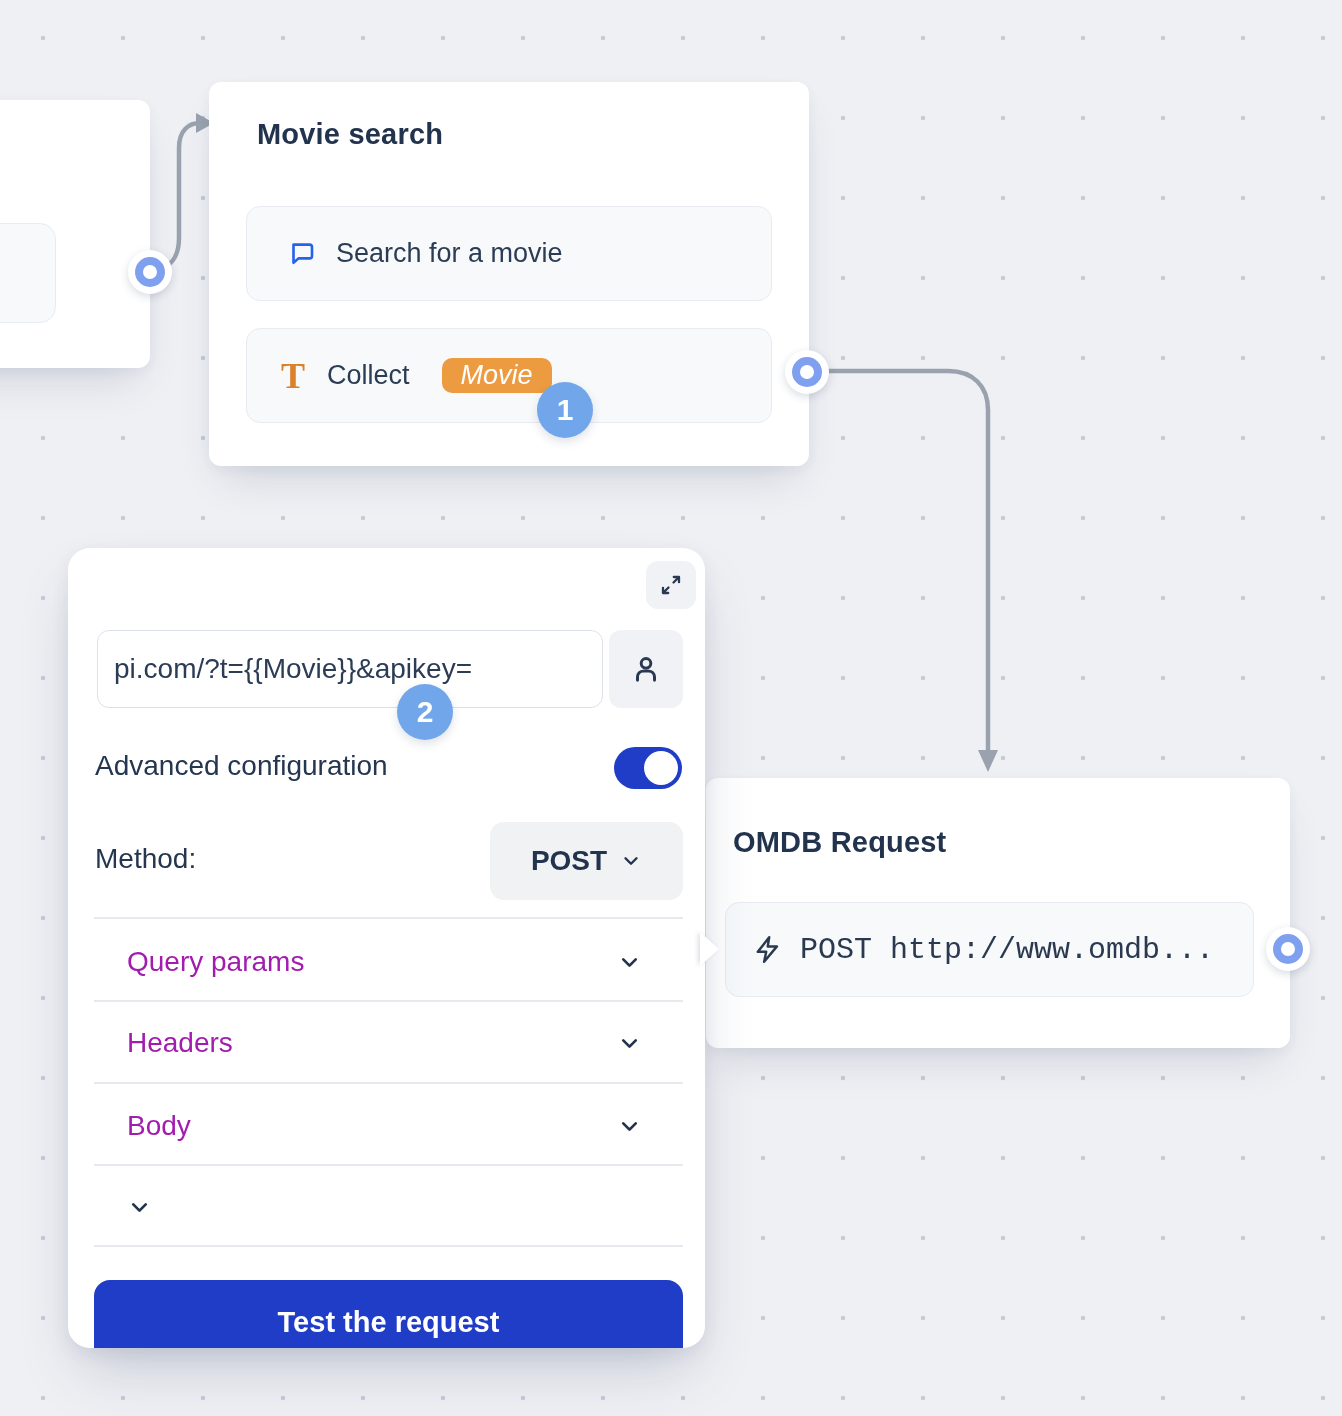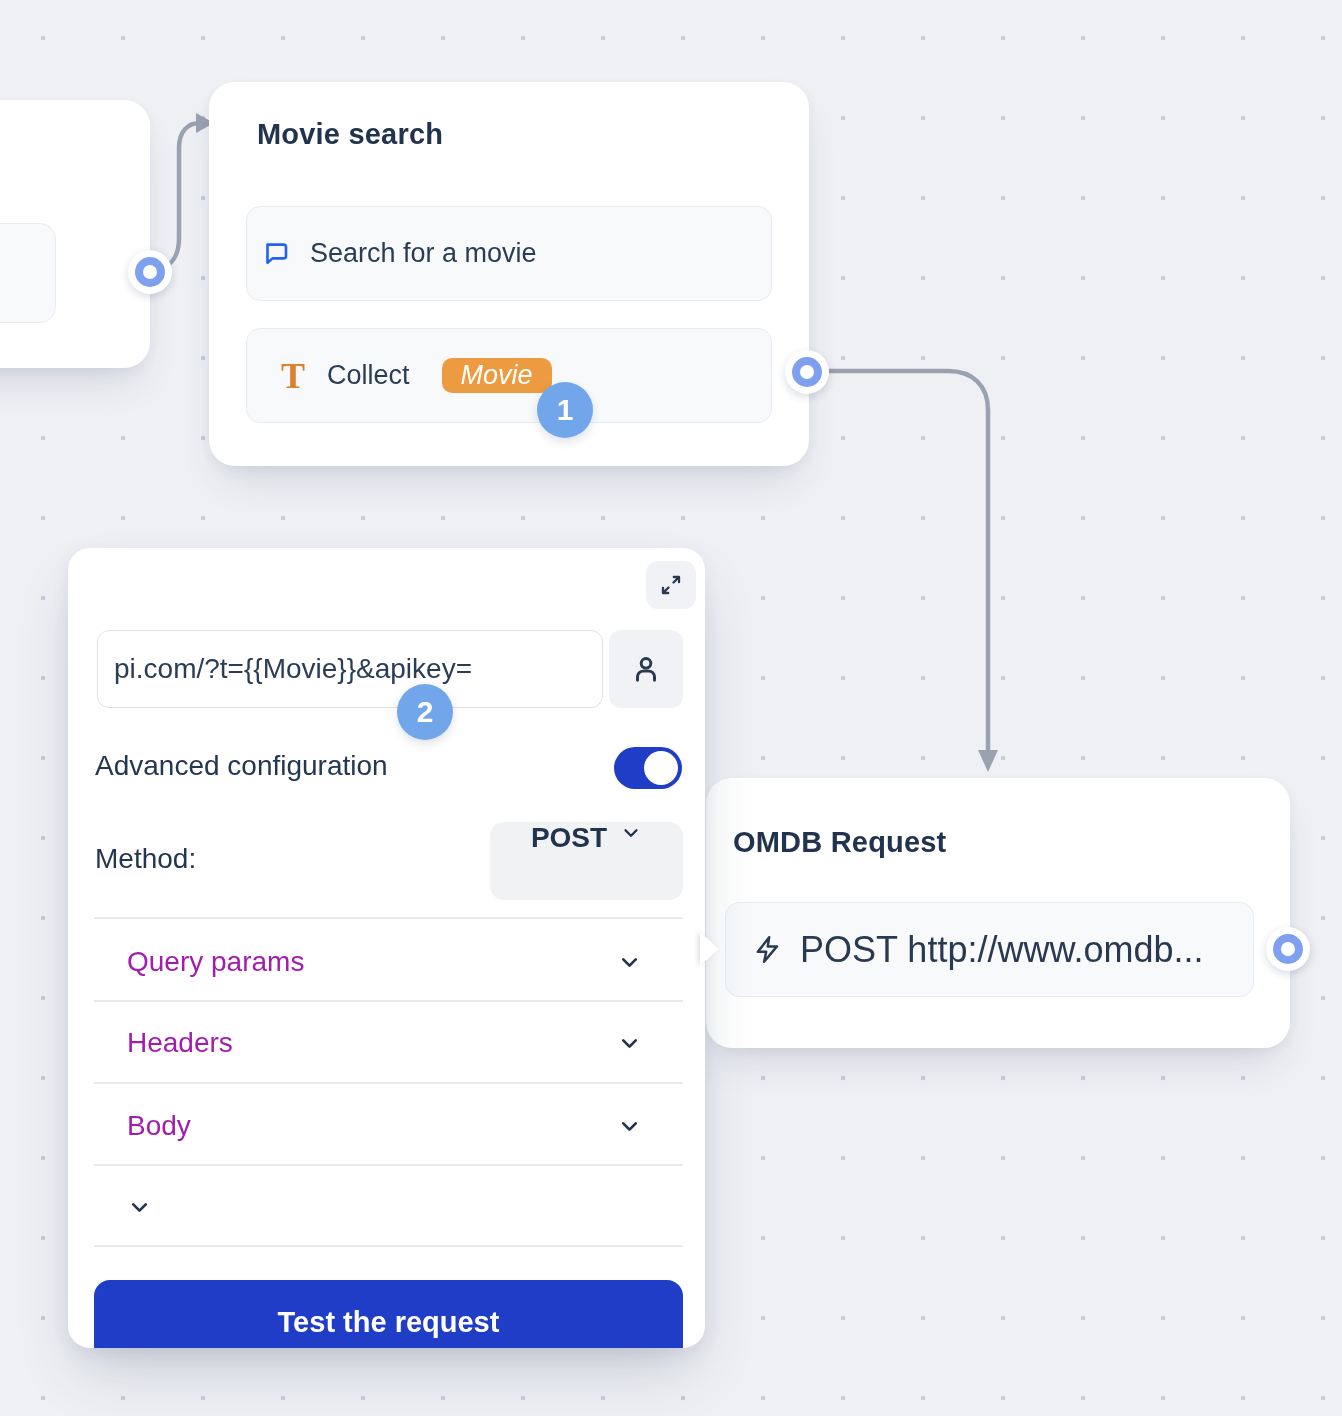--- a/index.html
+++ b/index.html
@@ -4,21 +4,21 @@
 <style>
   html,body{margin:0;padding:0;background:#eff0f4;}
   body{font-family:"Liberation Sans","DejaVu Sans",sans-serif;color:#253754;}
   .canvas{
     position:relative;width:1342px;height:1416px;overflow:hidden;
     background-color:#eff0f4;
     background-image:radial-gradient(circle,#c4cbd9 2px,rgba(196,203,217,0) 2.6px);
     background-size:80px 80px;background-position:3px -2px;
   }
   svg.connectors{position:absolute;left:0;top:0;z-index:1;}
-  .card{position:absolute;background:#fff;border-radius:26px;
+  .card{position:absolute;background:#fff;border-radius:12px;
     box-shadow:0 22px 40px -14px rgba(45,62,98,.18),0 4px 12px rgba(45,62,98,.05);}
   .node-title{position:absolute;font-size:29px;font-weight:700;color:#22334e;letter-spacing:.2px;}
   .node-item{position:absolute;display:flex;align-items:center;background:#f7f9fb;
     border:1.5px solid #e8ebf1;border-radius:14px;box-sizing:border-box;}
   .node-item .label{font-size:27px;color:#2b3c55;}
   .halo{position:absolute;width:44px;height:44px;border-radius:50%;background:#fff;
     box-shadow:0 3px 8px rgba(45,62,98,.18);z-index:6;}
   .port-ring{position:absolute;width:30px;height:30px;border-radius:50%;background:#fff;
     border:8.5px solid #7fa0ef;box-sizing:border-box;z-index:7;}
   .step-badge{position:absolute;width:56px;height:56px;border-radius:50%;background:#72a6ea;
@@ -32,21 +32,21 @@
     align-items:center;justify-content:center;cursor:pointer;}
   .url-input{position:absolute;left:29px;top:82px;width:506px;height:78px;box-sizing:border-box;
     border:1.5px solid #dce1e9;border-radius:12px;background:#fff;font-size:28px;color:#2b3c55;
     line-height:75px;padding:0 16px;white-space:nowrap;overflow:hidden;}
   .adv-label{position:absolute;left:27px;top:202px;font-size:28px;color:#243650;}
   .toggle{position:absolute;left:546px;top:199px;width:68px;height:42px;border-radius:21px;
     background:#1f3dc6;cursor:pointer;}
   .toggle .knob{position:absolute;left:30px;top:4px;width:34px;height:34px;border-radius:50%;background:#fff;}
   .method-label{position:absolute;left:27px;top:295px;font-size:28px;color:#243650;}
   .select-btn{position:absolute;left:422px;top:274px;width:193px;height:78px;background:#f0f2f4;
-    border-radius:14px;display:flex;align-items:flex-start;justify-content:center;gap:13px;cursor:pointer;}
+    border-radius:14px;display:flex;align-items:center;justify-content:center;gap:13px;cursor:pointer;}
   .select-btn .val{font-size:28px;font-weight:600;color:#22334e;}
   .divider{position:absolute;left:26px;width:589px;height:1.5px;background:#e6e9ee;}
   .section-row{position:absolute;left:59px;width:515px;height:40px;display:flex;
     align-items:center;justify-content:space-between;cursor:pointer;}
   .section-row .label{font-size:28px;color:#a21caf;}
   .test-btn{position:absolute;left:26px;top:732px;width:589px;height:84px;background:#1f3dc6;
     border:none;border-radius:16px;color:#fff;font-size:29px;font-weight:700;
     font-family:inherit;display:flex;align-items:center;justify-content:center;cursor:pointer;}
   .variable-tag{background:#ec9b40;color:#fff;font-size:27px;padding:2px 19px;border-radius:10px;margin-left:13px;font-style:italic;}
   .t-glyph{font-family:"Liberation Serif","DejaVu Serif",serif;font-size:36px;line-height:30px;
@@ -69,21 +69,21 @@
 
   <div class="card" style="left:-58px;top:100px;width:208px;height:268px;z-index:2;">
     <div class="node-item" style="left:-32px;top:123px;width:146px;height:100px;border-radius:16px;"></div>
   </div>
   <div class="halo" style="left:128px;top:250px;"></div>
   <div class="port-ring" style="left:135px;top:257px;"></div>
 
   <div class="card" style="left:209px;top:82px;width:600px;height:384px;z-index:3;">
     <div class="node-title" style="left:48px;top:36px;">Movie search</div>
 
-    <div class="node-item" style="left:37px;top:124px;width:526px;height:95px;padding-left:14px;gap:19px;">
+    <div class="node-item" style="left:37px;top:124px;width:526px;height:95px;padding-left:40px;gap:19px;">
       <svg width="30" height="30" viewBox="0 0 24 24">
         <path d="M5.2,4.5 H18 Q20,4.5 20,6.5 V13.5 Q20,15.5 18,15.5 H9.2 L5.2,19 V6.5 Q5.2,4.5 5.2,4.5 Z" fill="none" stroke="#2563eb" stroke-width="2.1" stroke-linejoin="round"></path>
       </svg>
       <span class="label">Search for a movie</span>
     </div>
 
     <div class="node-item" style="left:37px;top:246px;width:526px;height:95px;padding-left:31px;gap:19px;">
       <span class="t-glyph">T</span>
       <span class="label">Collect</span>
       <span class="variable-tag">Movie</span>
@@ -93,21 +93,21 @@
   </div>
   <div class="halo" style="left:785px;top:350px;"></div>
   <div class="port-ring" style="left:792px;top:357px;"></div>
 
   <div class="card" style="left:706px;top:778px;width:584px;height:270px;z-index:3;">
     <div class="node-title" style="left:27px;top:48px;">OMDB Request</div>
     <div class="node-item" style="left:19px;top:124px;width:529px;height:95px;padding-left:26px;gap:17px;">
       <svg width="31" height="31" viewBox="0 0 24 24">
         <path d="M13.3,2.5 L4.5,13.8 H11 L9.4,21.5 L19.3,9.6 H12.2 Z" fill="none" stroke="#2a3950" stroke-width="1.9" stroke-linejoin="round"></path>
       </svg>
-      <span class="label" style="font-size:36px;color:#2a3950;">POST http://www.omdb...</span>
+      <span class="label" style="font-size:30px;color:#2a3950;font-family:Liberation Mono, monospace;">POST http://www.omdb...</span>
     </div>
   </div>
   <div class="notch"></div>
   <div class="halo" style="left:1266px;top:927px;"></div>
   <div class="port-ring" style="left:1273px;top:934px;"></div>
 
   <div class="panel">
 
     <div class="icon-btn" style="left:578px;top:13px;width:50px;height:48px;">
       <svg width="24" height="24" viewBox="0 0 24 24">

